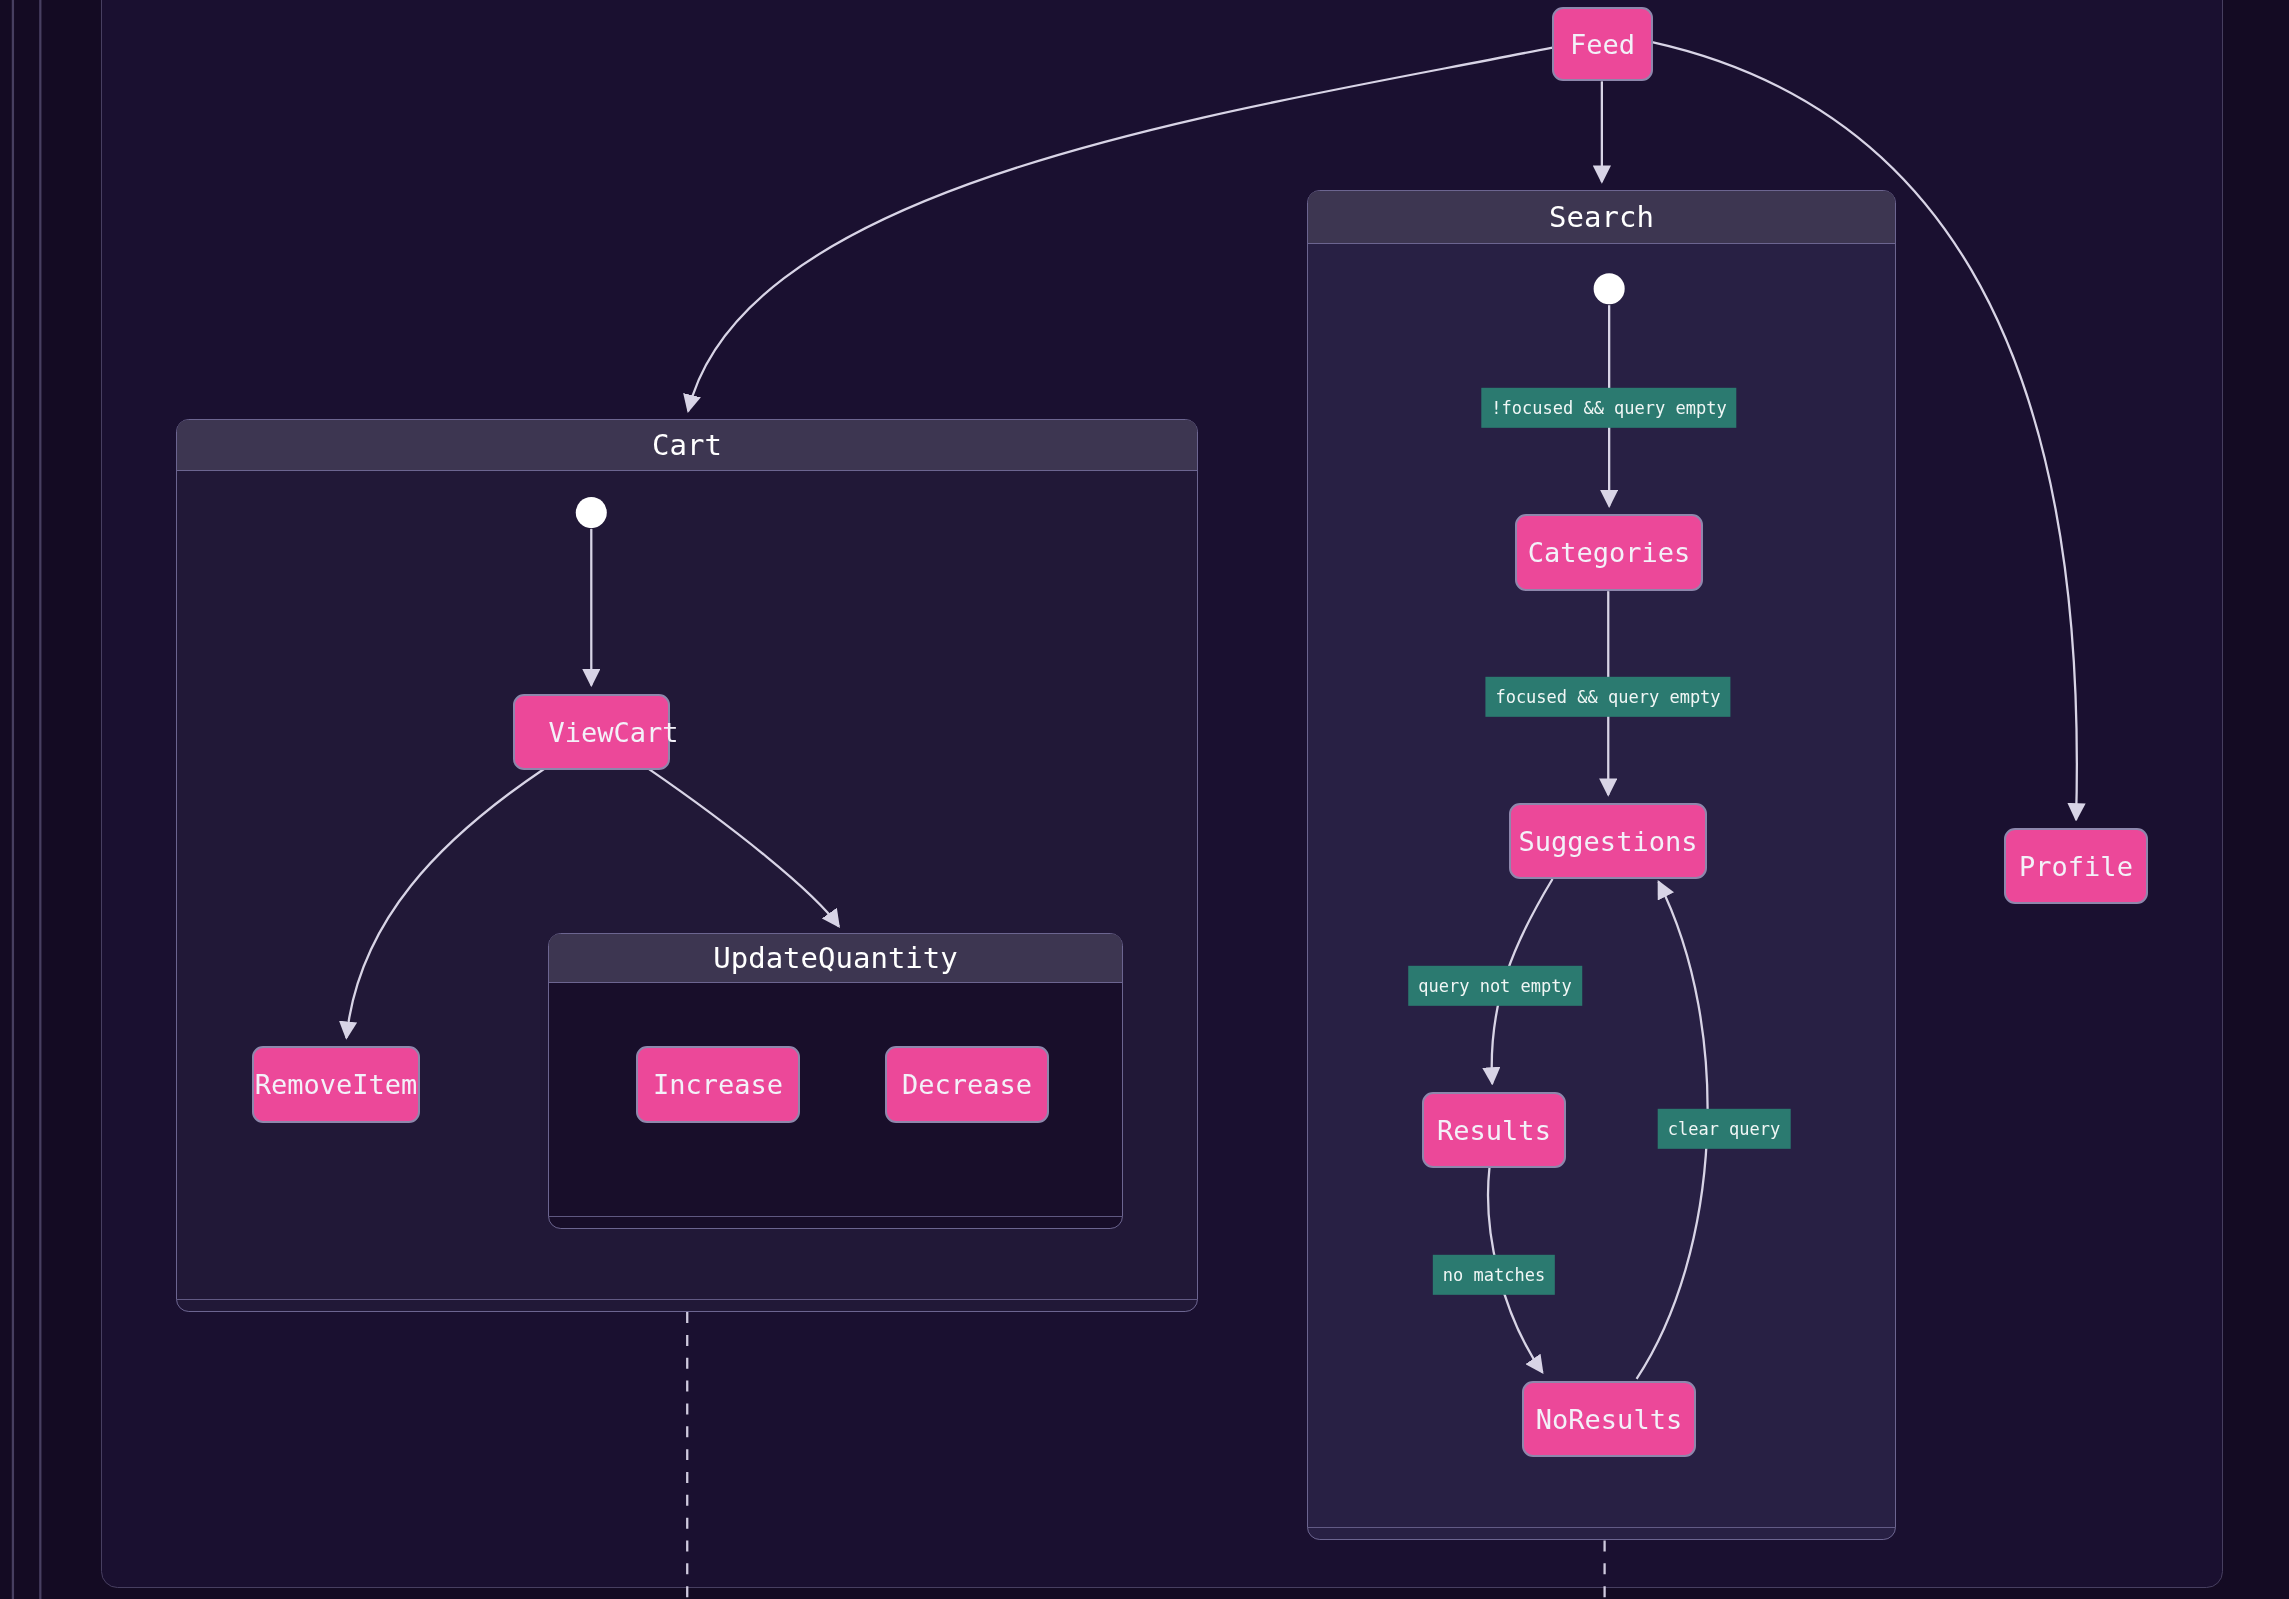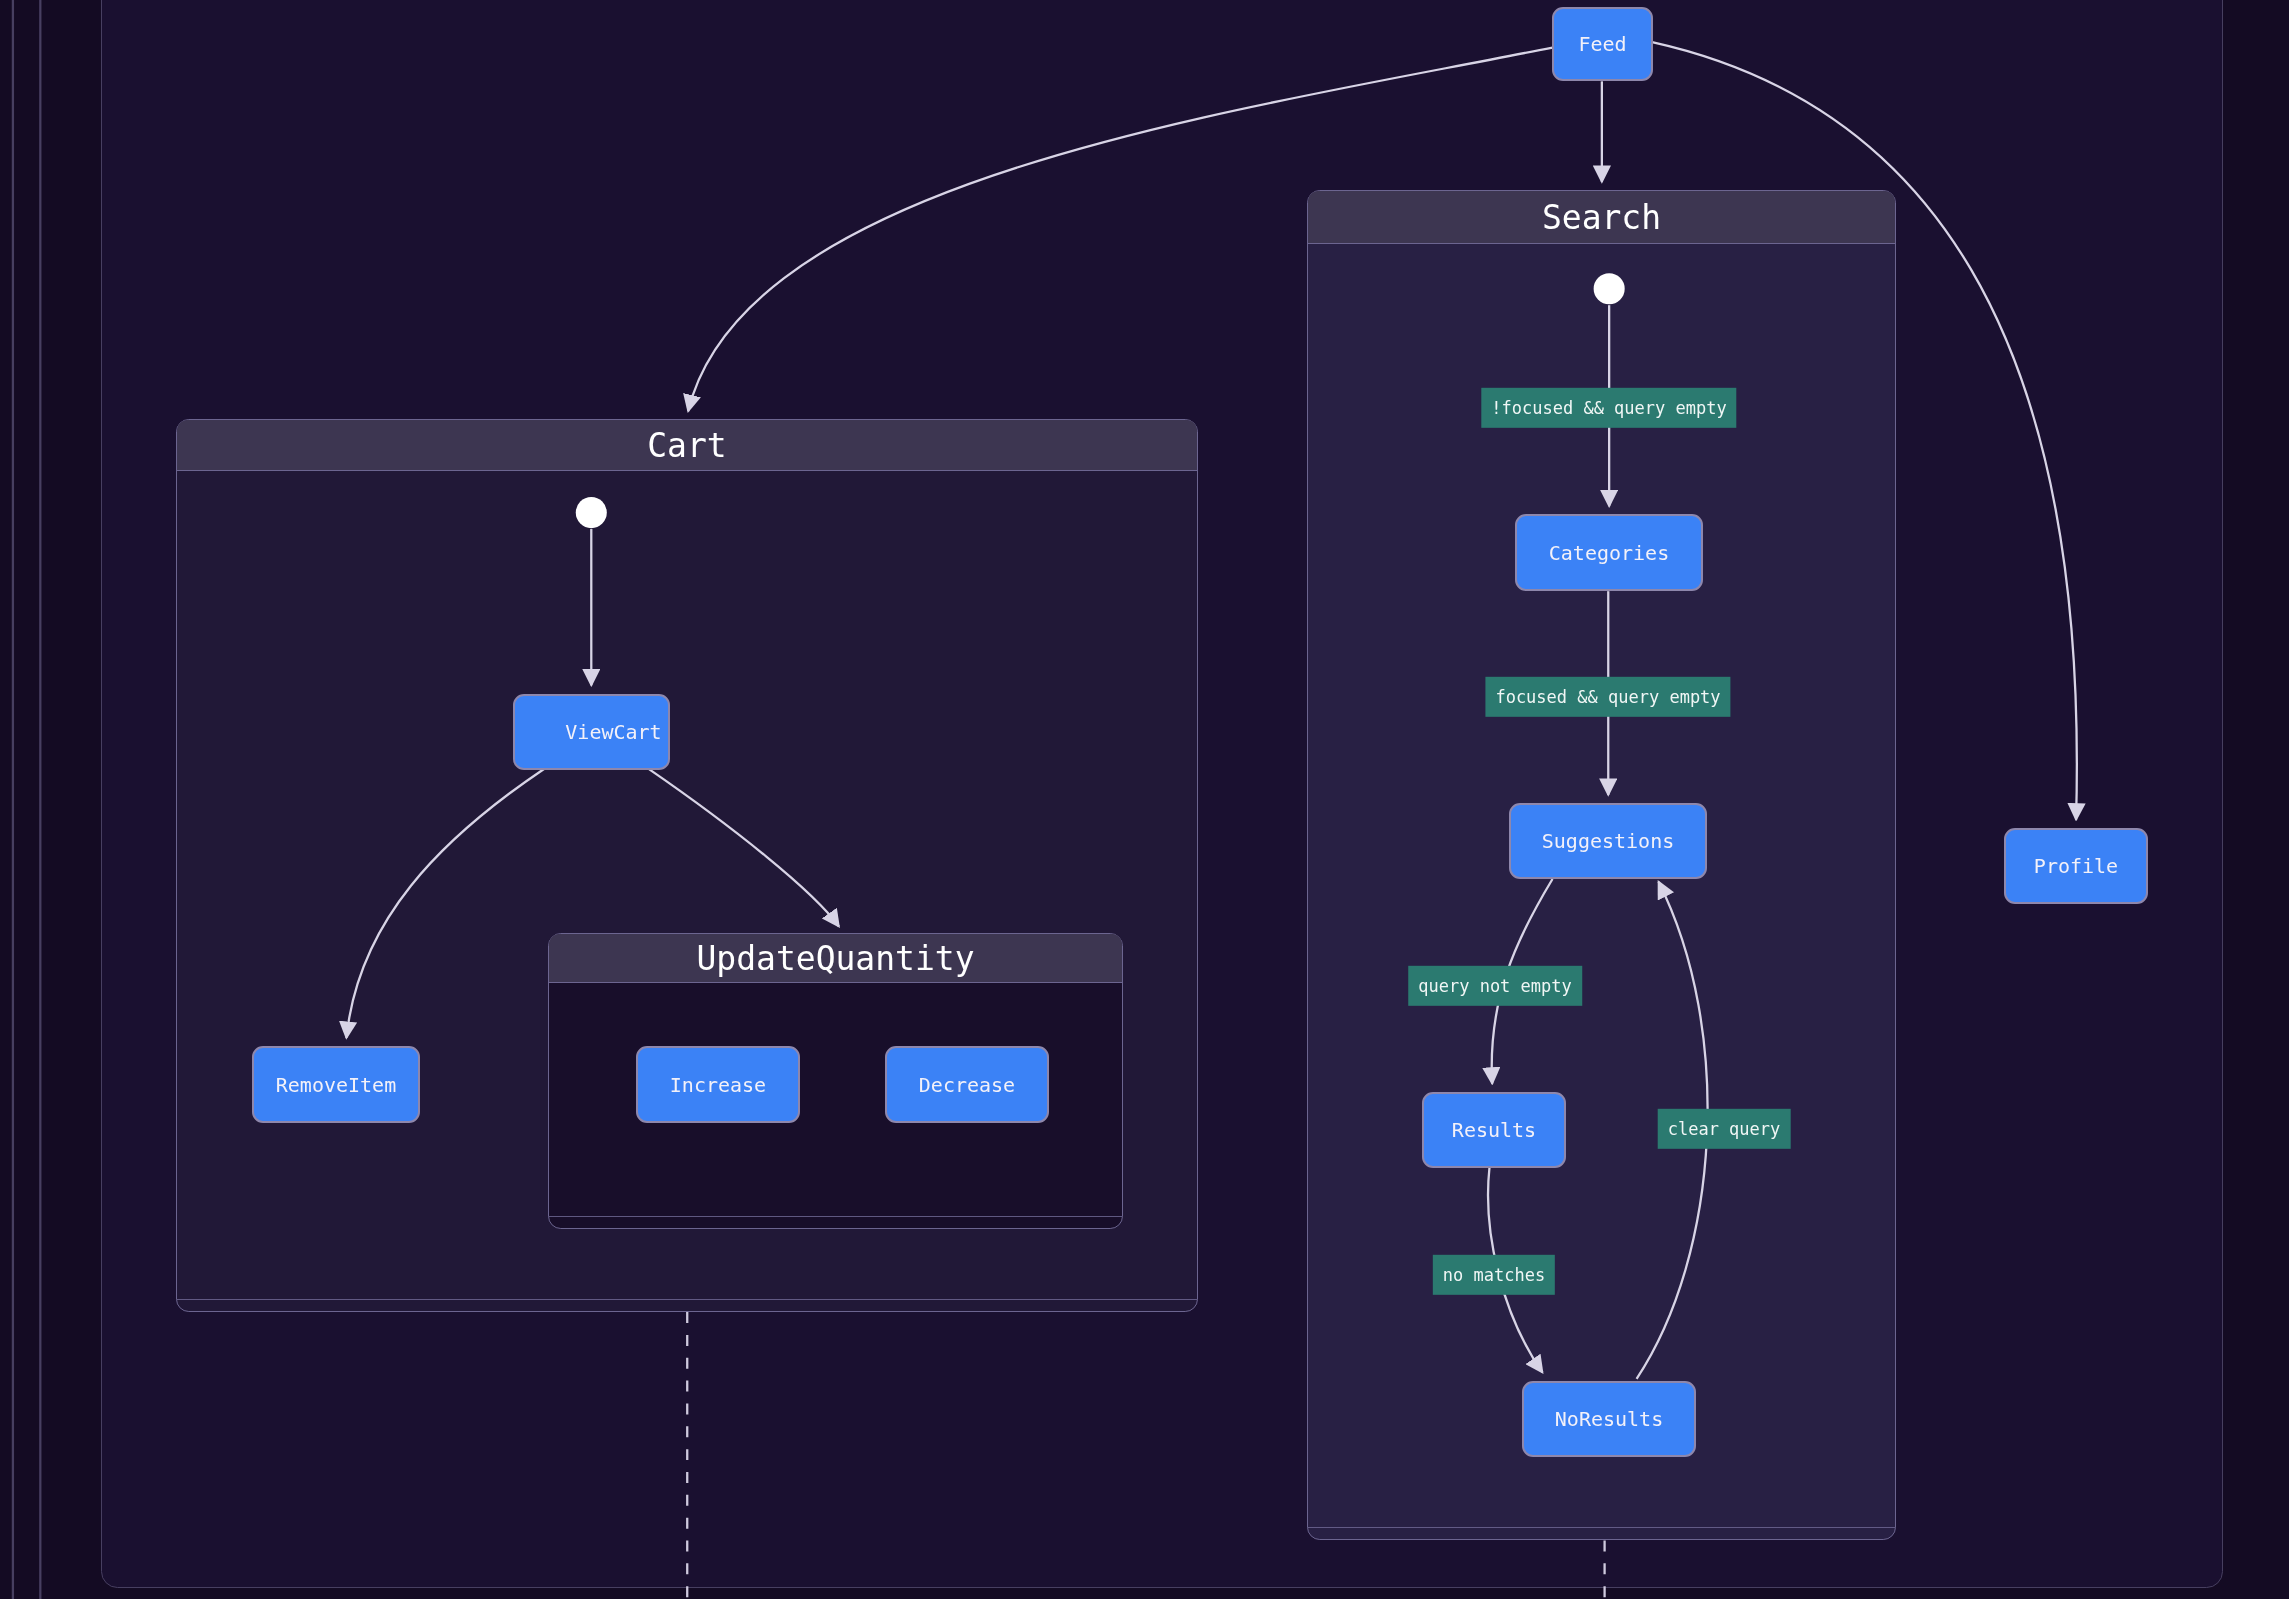--- a/index.html
+++ b/index.html
@@ -35,34 +35,34 @@
     border-bottom: 1.8px solid #6c6590;
     opacity: 0.85;
   }
   .composite .header {
     height: 50px;
     background: #3d3651;
     border-bottom: 1.8px solid #6c6590;
     border-radius: 10px 10px 0 0;
     display: flex; align-items: center; justify-content: center;
     color: #ffffff;
-    font-size: 33px;
+    font-size: 29px;
   }
 
   .layer { position: absolute; left: 0; top: 0; }
 
   .state-node {
     position: absolute;
     display: flex; align-items: center; justify-content: center;
-    background: #3b82f6;
+    background: #ec4899;
     border: 2.7px solid #8e87ac;
     border-radius: 11px;
     box-sizing: border-box;
     color: #f3f1f9;
-    font-size: 20px;
+    font-size: 27px;
     white-space: nowrap;
   }
 
   .edge-label {
     position: absolute;
     transform: translate(-50%, -50%);
     background: #2b7a70;
     color: #f0f6f5;
     font-size: 17px;
     line-height: 35px;

